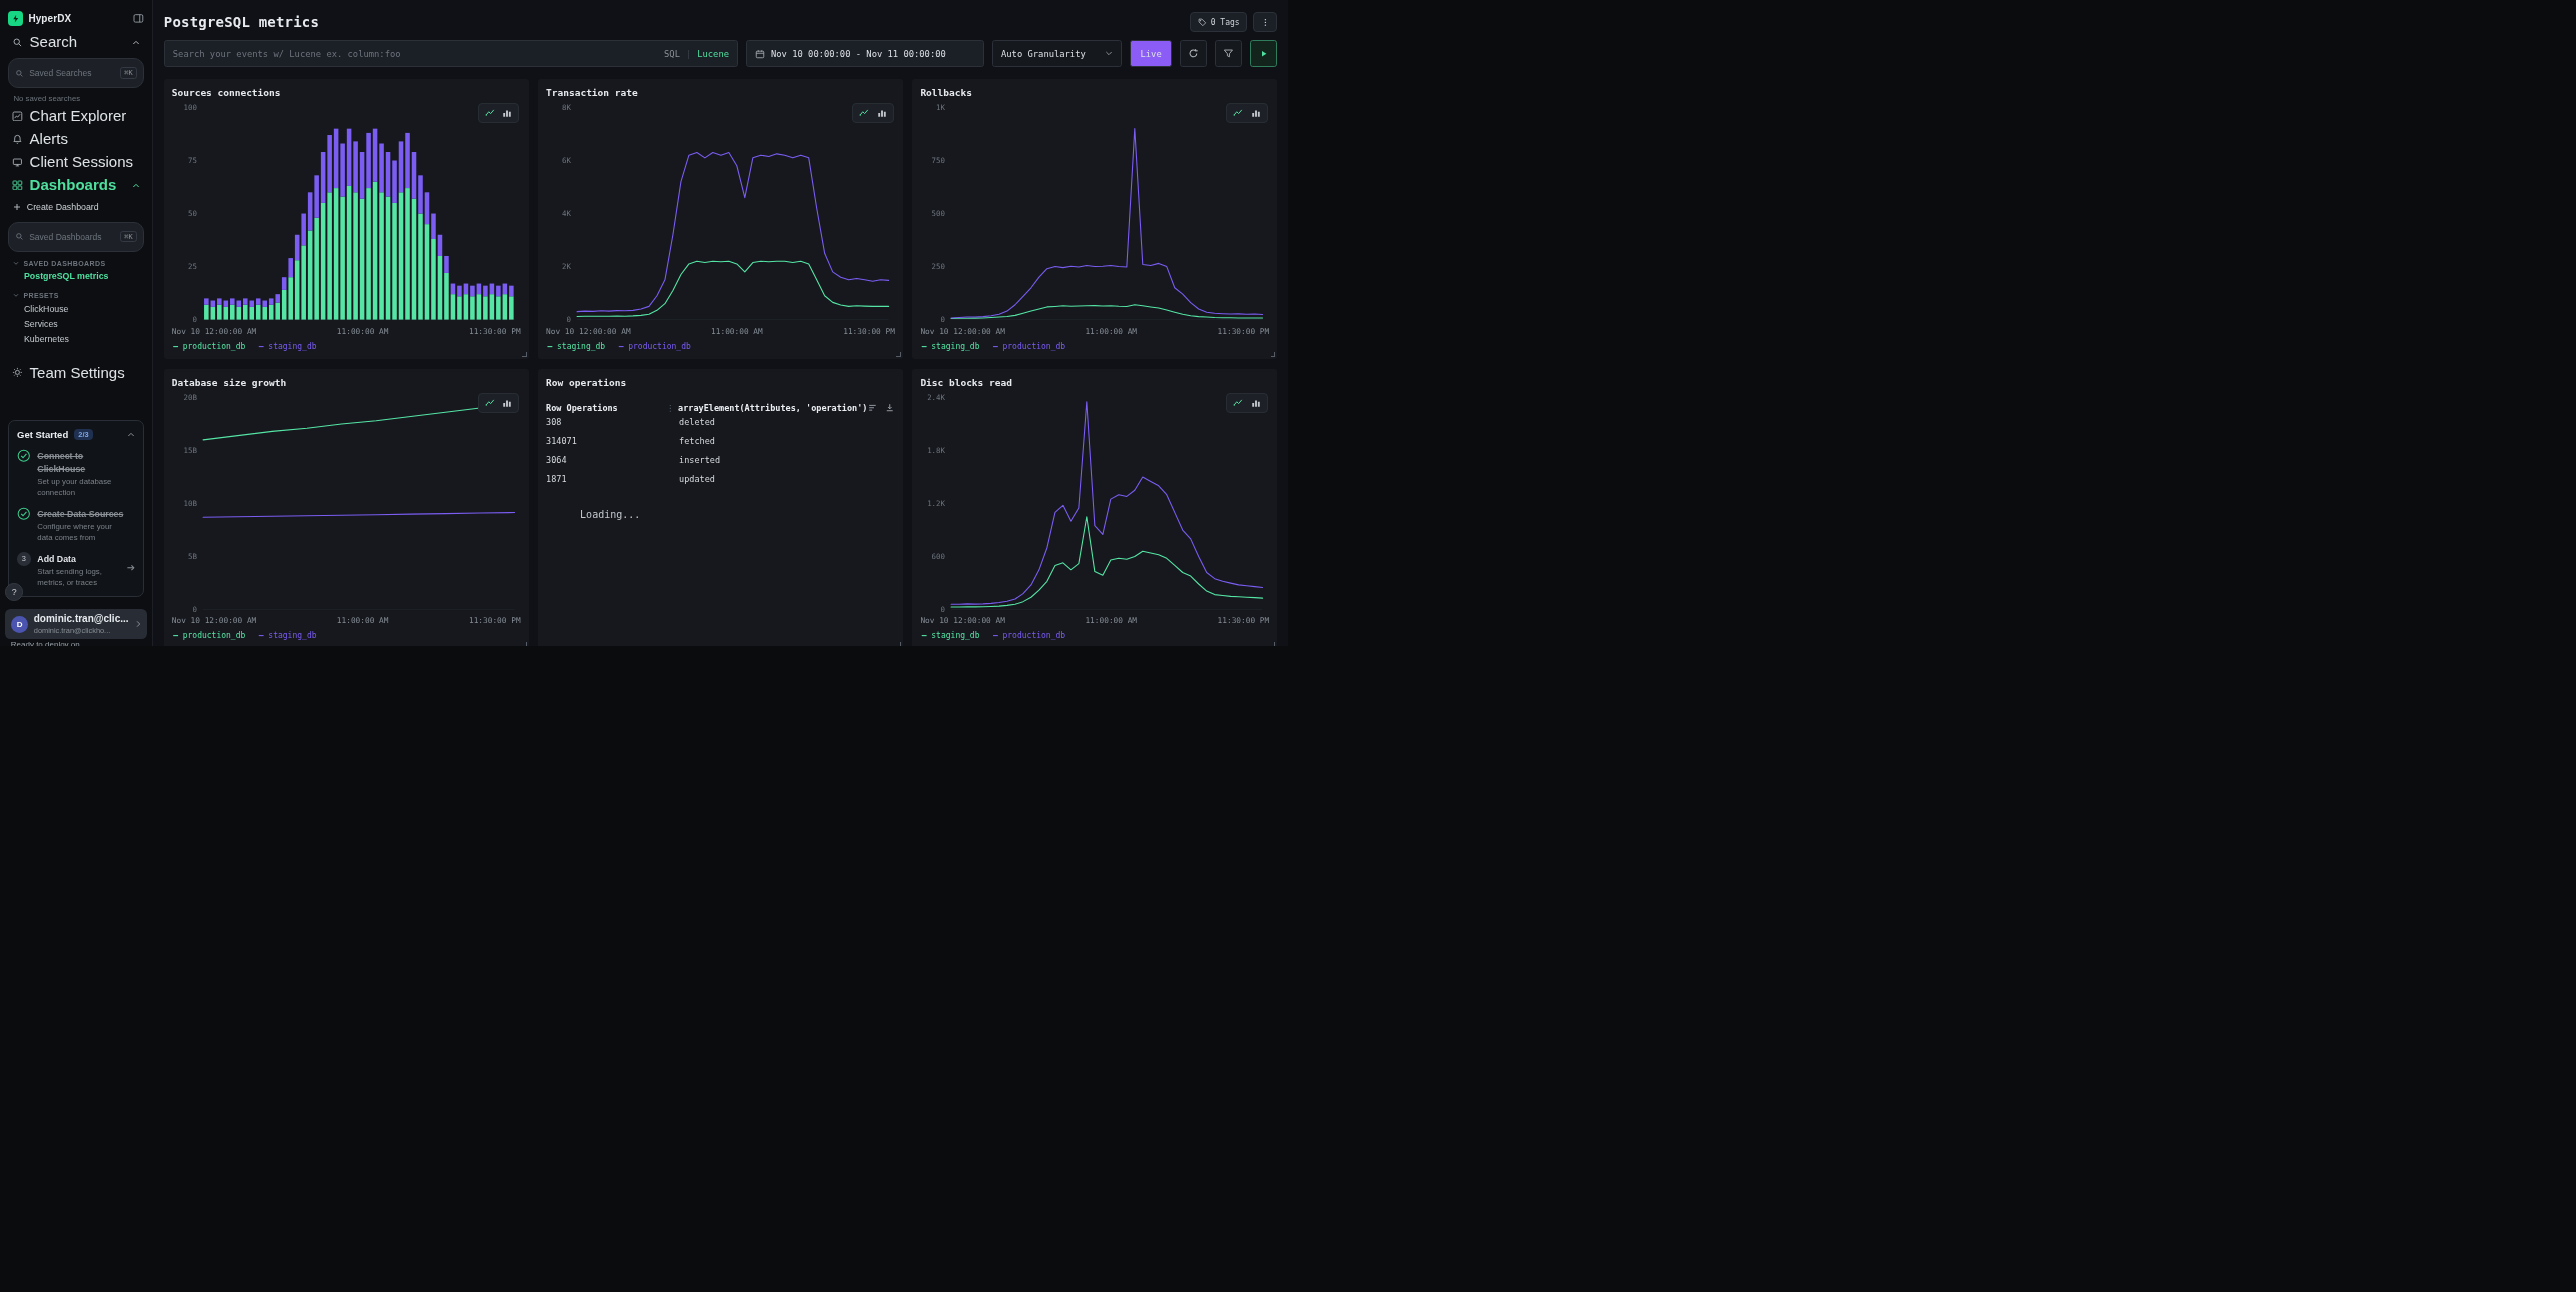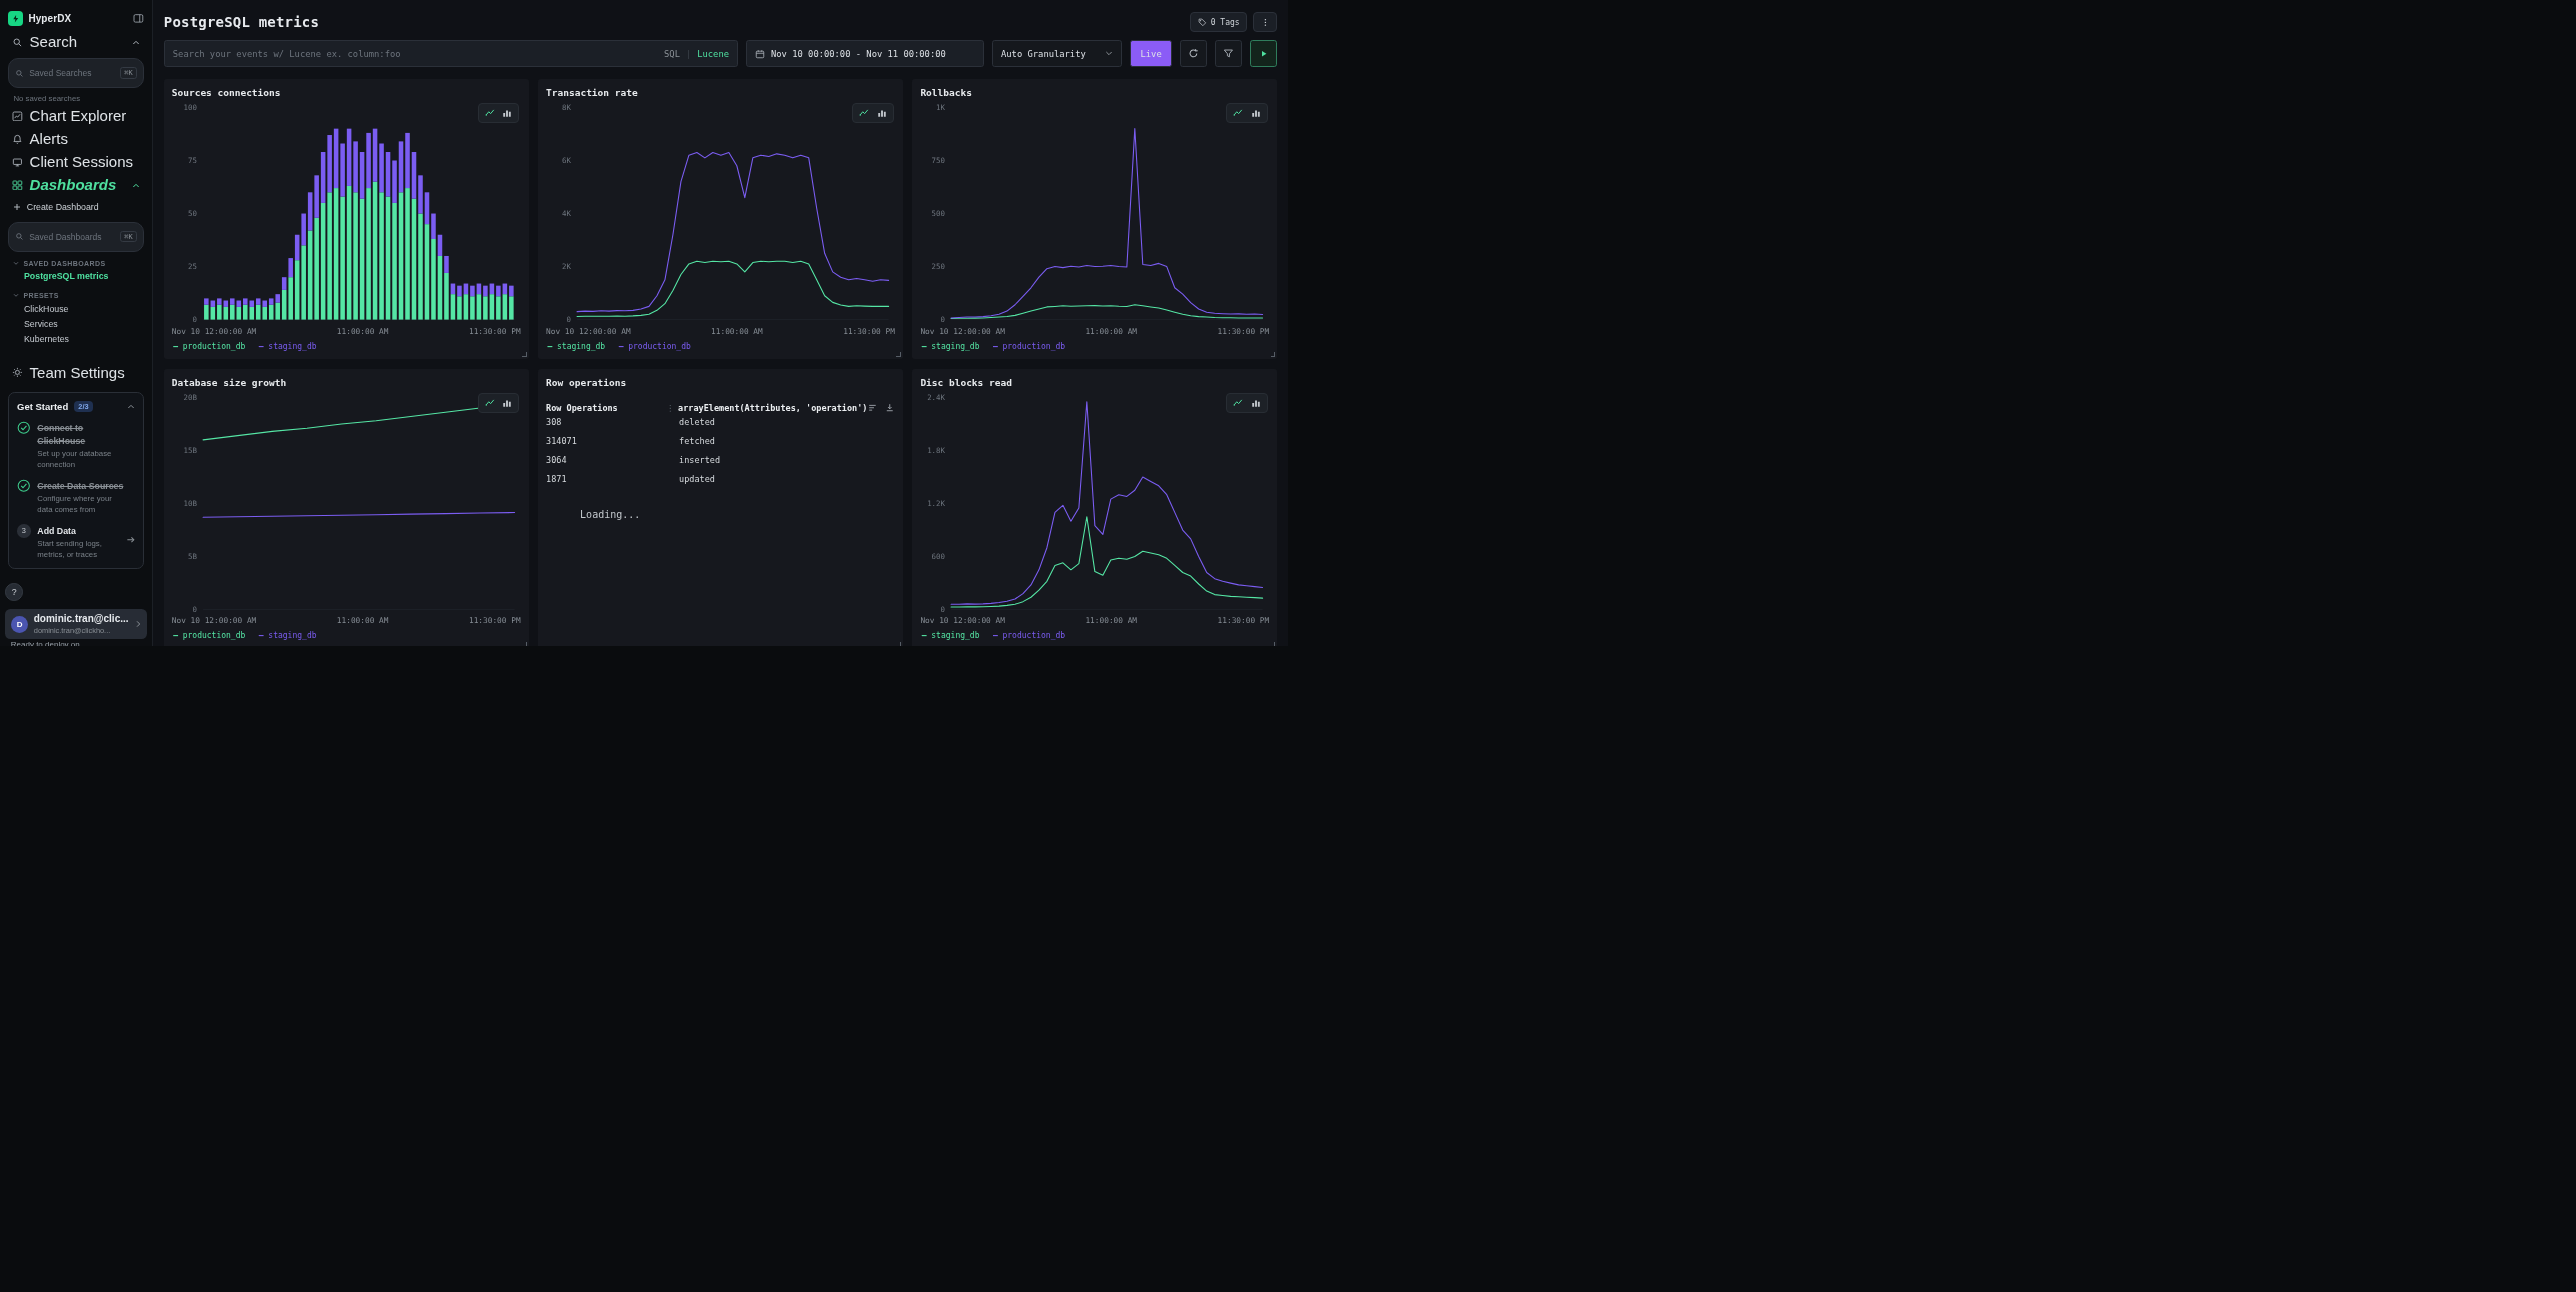--- a/index.html
+++ b/index.html
@@ -8,32 +8,32 @@
 
   
   .sidebar{width:153px;min-width:153px;background:#0c0e11;border-right:0.7px solid #1c2026;position:relative;padding:6.8px 8px;overflow:hidden;}
   .logo-row{display:flex;align-items:center;gap:5.4px;height:23px;}
   .logo{width:15px;height:15px;border-radius:4px;background:#17d684;display:grid;place-items:center;flex:none;}
   .brand{font-weight:700;font-size:10px;letter-spacing:0.1px;}
   .collapse{margin-left:auto;color:#9aa1a9;display:grid;place-items:center;}
   .side-row{display:flex;align-items:center;gap:6.8px;height:21.6px;color:#dfe3e7;font-size:15px;border-radius:4px;padding:0 4px;margin-top:1.4px;cursor:pointer;}
   .side-row svg{color:#aeb4bb;flex:none;}
   .side-row .chev{margin-left:auto;color:#8a9096;}
-  .side-row.active{color:#4fe0a0;font-weight:700;font-style:italic;}
+  .side-row.active{color:#4fe0a0;font-weight:700;}
   .side-row.active svg{color:#4fe0a0;}
   .search-pill{display:flex;align-items:center;gap:5.4px;height:30px;background:#1d2127;border:0.7px solid #2b3039;border-radius:10px;padding:0 6px;color:#6d747d;font-size:8.5px;margin-top:5.4px;cursor:text;}
   .search-pill svg{color:#6d747d;flex:none;}
   .kbd{margin-left:auto;border:0.7px solid #343a43;border-radius:2.7px;padding:0.7px 3.4px;font-size:7px;color:#8a9096;font-family:"DejaVu Sans Mono","Liberation Mono",monospace;}
   .muted-note{font-size:7.8px;color:#6d747d;margin:6px 0 2px 5.4px;}
   .create-row{display:flex;gap:5.4px;align-items:center;height:19px;font-size:8.8px;color:#cdd2d7;padding:0 4px;margin:1.4px 0 0 1.4px;cursor:pointer;}
   .create-row svg{color:#aeb4bb;}
   .section-label{display:flex;gap:4px;align-items:center;font-size:7px;letter-spacing:0.4px;color:#6d747d;margin:8px 0 2px 5.4px;font-weight:700;}
   .dash-link{font-size:8.8px;padding:2.7px 0 2.7px 16px;color:#c7ccd2;cursor:pointer;}
   .dash-link.active{color:#4fe0a0;font-weight:700;}
-  .gs-card{margin-top:8px;border:0.7px solid #2a2f37;border-radius:6.8px;padding:8px;background:#101318;}
+  .gs-card{margin-top:36px;border:0.7px solid #2a2f37;border-radius:6.8px;padding:8px;background:#101318;}
   .gs-head{display:flex;align-items:center;gap:5.4px;}
   .gs-title{font-weight:700;font-size:9.5px;color:#eceff2;}
   .gs-badge{background:#1f3050;color:#7fa6e8;font-size:7.4px;border-radius:4px;padding:0.7px 4.7px;font-weight:700;}
   .gs-chev{margin-left:auto;color:#8a9096;}
   .gs-step{display:flex;gap:6.8px;margin-top:8.8px;align-items:flex-start;position:relative;padding-right:10.8px;}
   .gs-ico{width:13.5px;height:13.5px;flex:none;display:grid;place-items:center;}
   .gs-step .t{font-size:8.8px;color:#e2e5e9;font-weight:600;line-height:1.25;}
   .gs-step.done .t{text-decoration:line-through;color:#8a9096;}
   .gs-step .d{font-size:7.8px;color:#7a8188;margin-top:2px;line-height:1.35;}
   .step-num{width:13.5px;height:13.5px;border-radius:50%;background:#2a2f37;color:#c7ccd2;display:grid;place-items:center;font-size:7.4px;}

